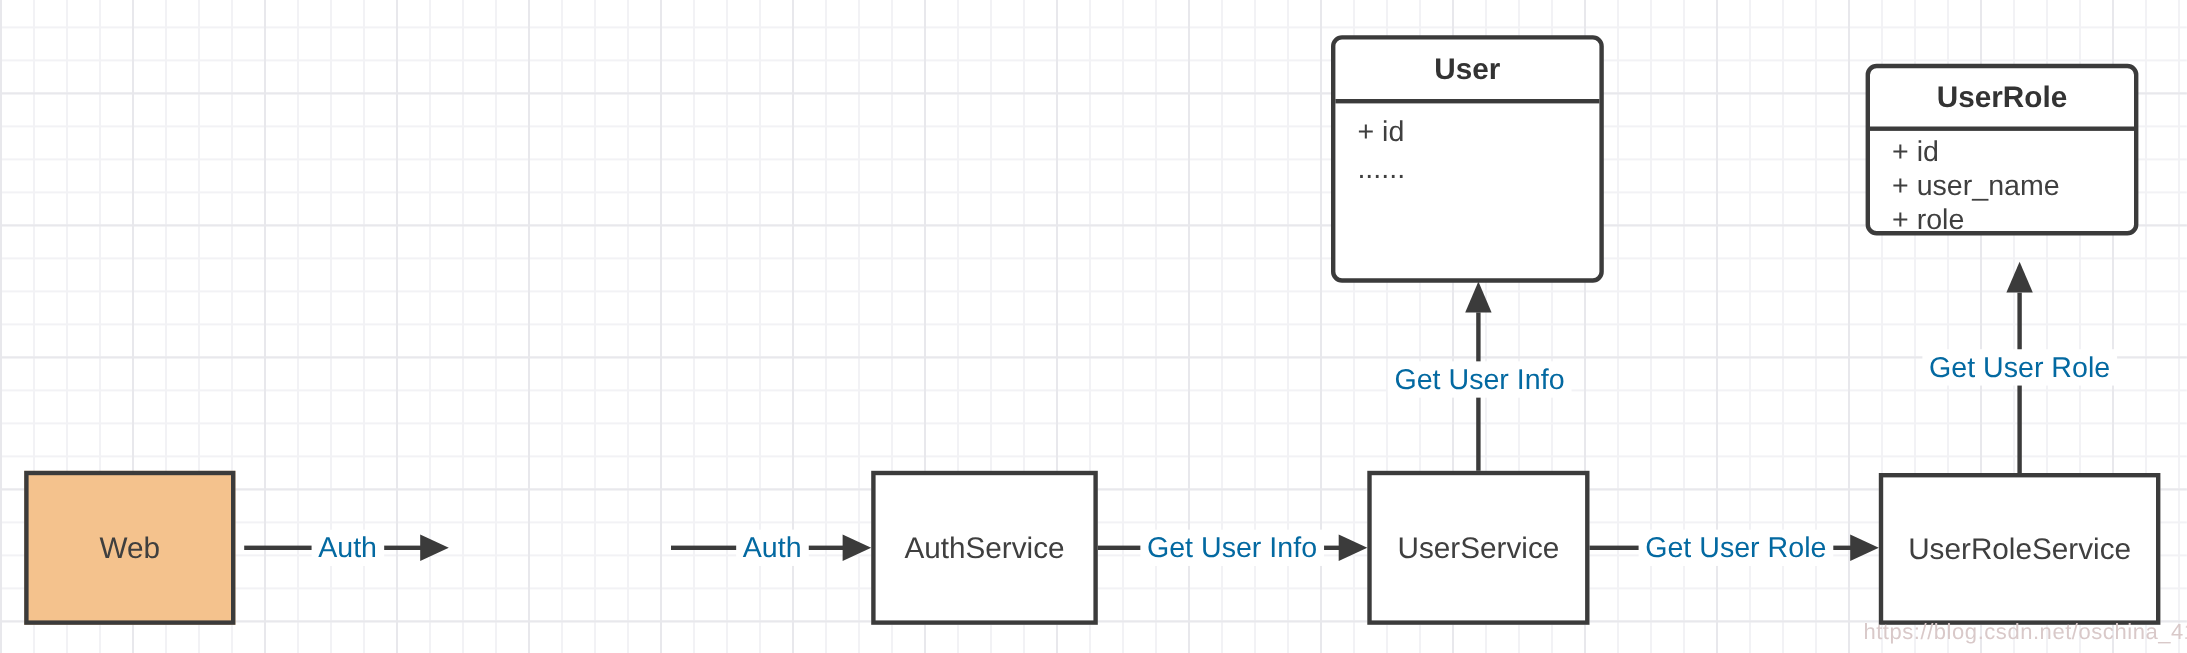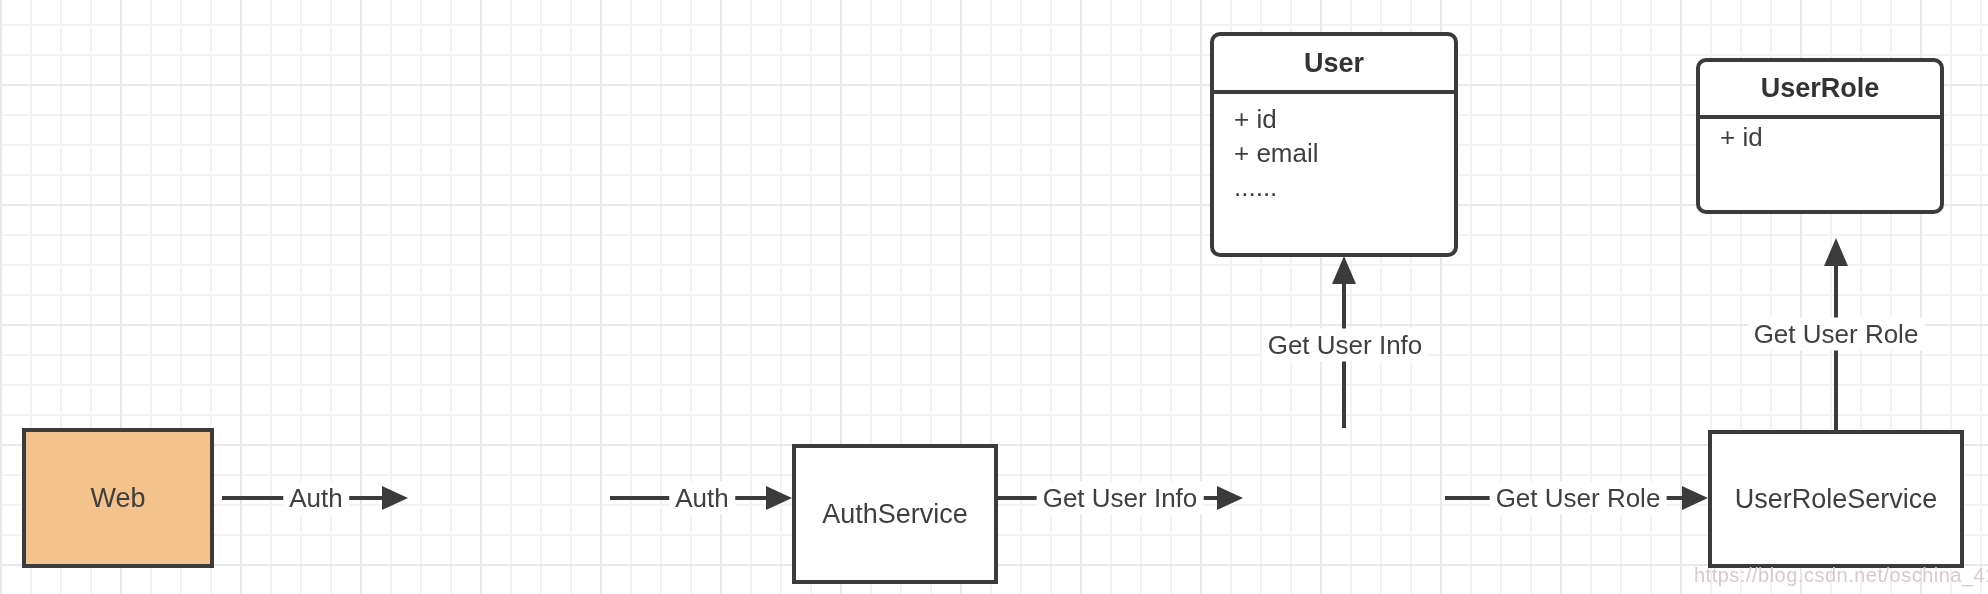--- a/index.html
+++ b/index.html
@@ -71,21 +71,21 @@
     border-left: 12px solid transparent;
     border-right: 12px solid transparent;
     border-bottom: 28px solid #3b3b3b;
   }
   .edge-label {
     position: absolute;
     transform: translate(-50%, -50%);
     background: #ffffff;
     padding: 1px 6px;
     font-size: 26px;
-    color: #404040;
+    color: #0369a1;
     white-space: nowrap;
   }
   .watermark {
     position: absolute;
     left: 1694px;
     top: 564px;
     font-size: 20px;
     color: #d9c9c9;
     letter-spacing: 0.5px;
     white-space: nowrap;
@@ -93,41 +93,45 @@
 </style>
 </head>
 <body>
 
 <div class="canvas">
 
   <div class="uml-class" style="left:1210px; top:32px; width:248px; height:225px">
     <div class="uml-title" style="height:54px">User</div>
     <div class="uml-attrs">
       <div class="uml-attr">+ id</div>
-      <div class="uml-attr">+ email</div>
       <div class="uml-attr">......</div>
     </div>
   </div>
 
   <div class="uml-class" style="left:1696px; top:58px; width:248px; height:156px">
     <div class="uml-title" style="height:53px">UserRole</div>
     <div class="uml-attrs tight">
       <div class="uml-attr">+ id</div>
+      <div class="uml-attr">+ user_name</div>
+      <div class="uml-attr">+ role</div>
     </div>
   </div>
 
   <div class="node orange" style="left:22px; top:428px; width:192px; height:140px">
     <span>Web</span>
   </div>
 
 
-  <div class="node" style="left:792px; top:444px; width:206px; height:140px">
+  <div class="node" style="left:792px; top:428px; width:206px; height:140px">
     <span>AuthService</span>
   </div>
 
+  <div class="node" style="left:1243px; top:428px; width:202px; height:140px">
+    <span>UserService</span>
+  </div>
 
   <div class="node" style="left:1708px; top:430px; width:256px; height:138px">
     <span>UserRoleService</span>
   </div>
 
   <div class="edge-h" style="left:222px; top:496px; width:164px"></div>
   <div class="arrow-right" style="left:382px; top:486px"></div>
   <div class="edge-label" style="left:316px; top:498px">Auth</div>
 
   <div class="edge-h" style="left:610px; top:496px; width:160px"></div>

